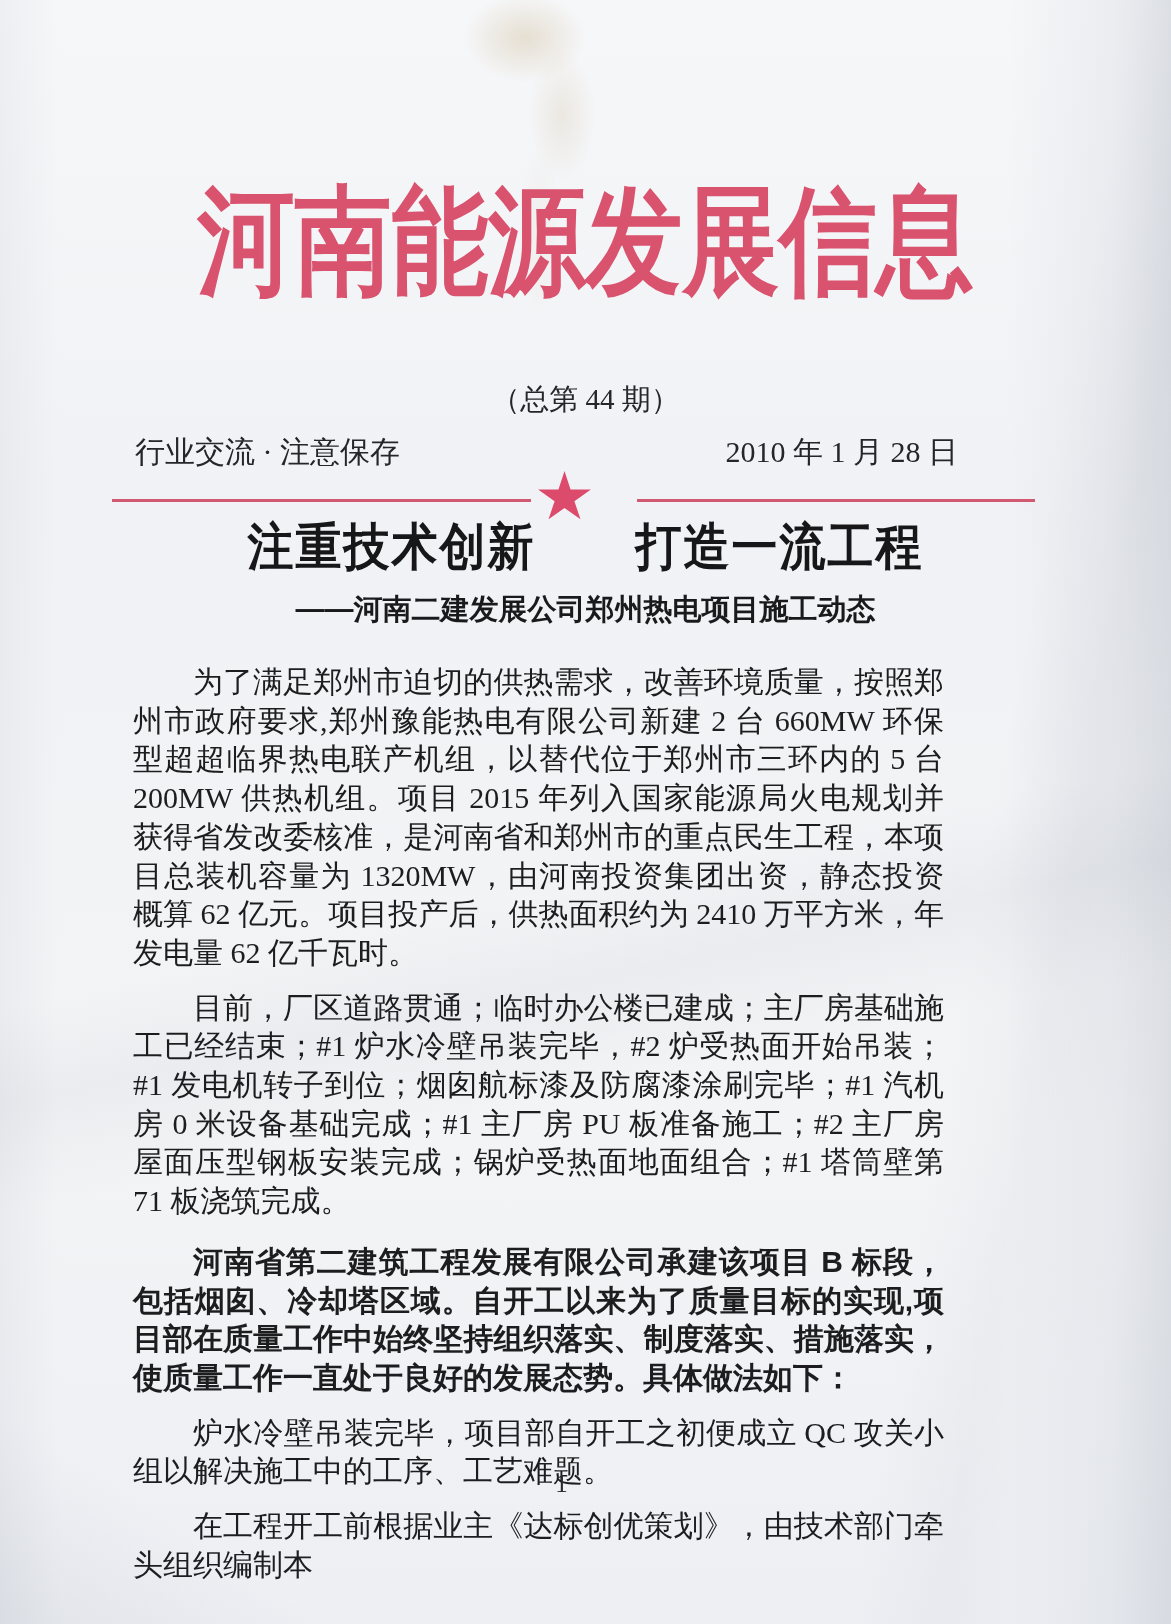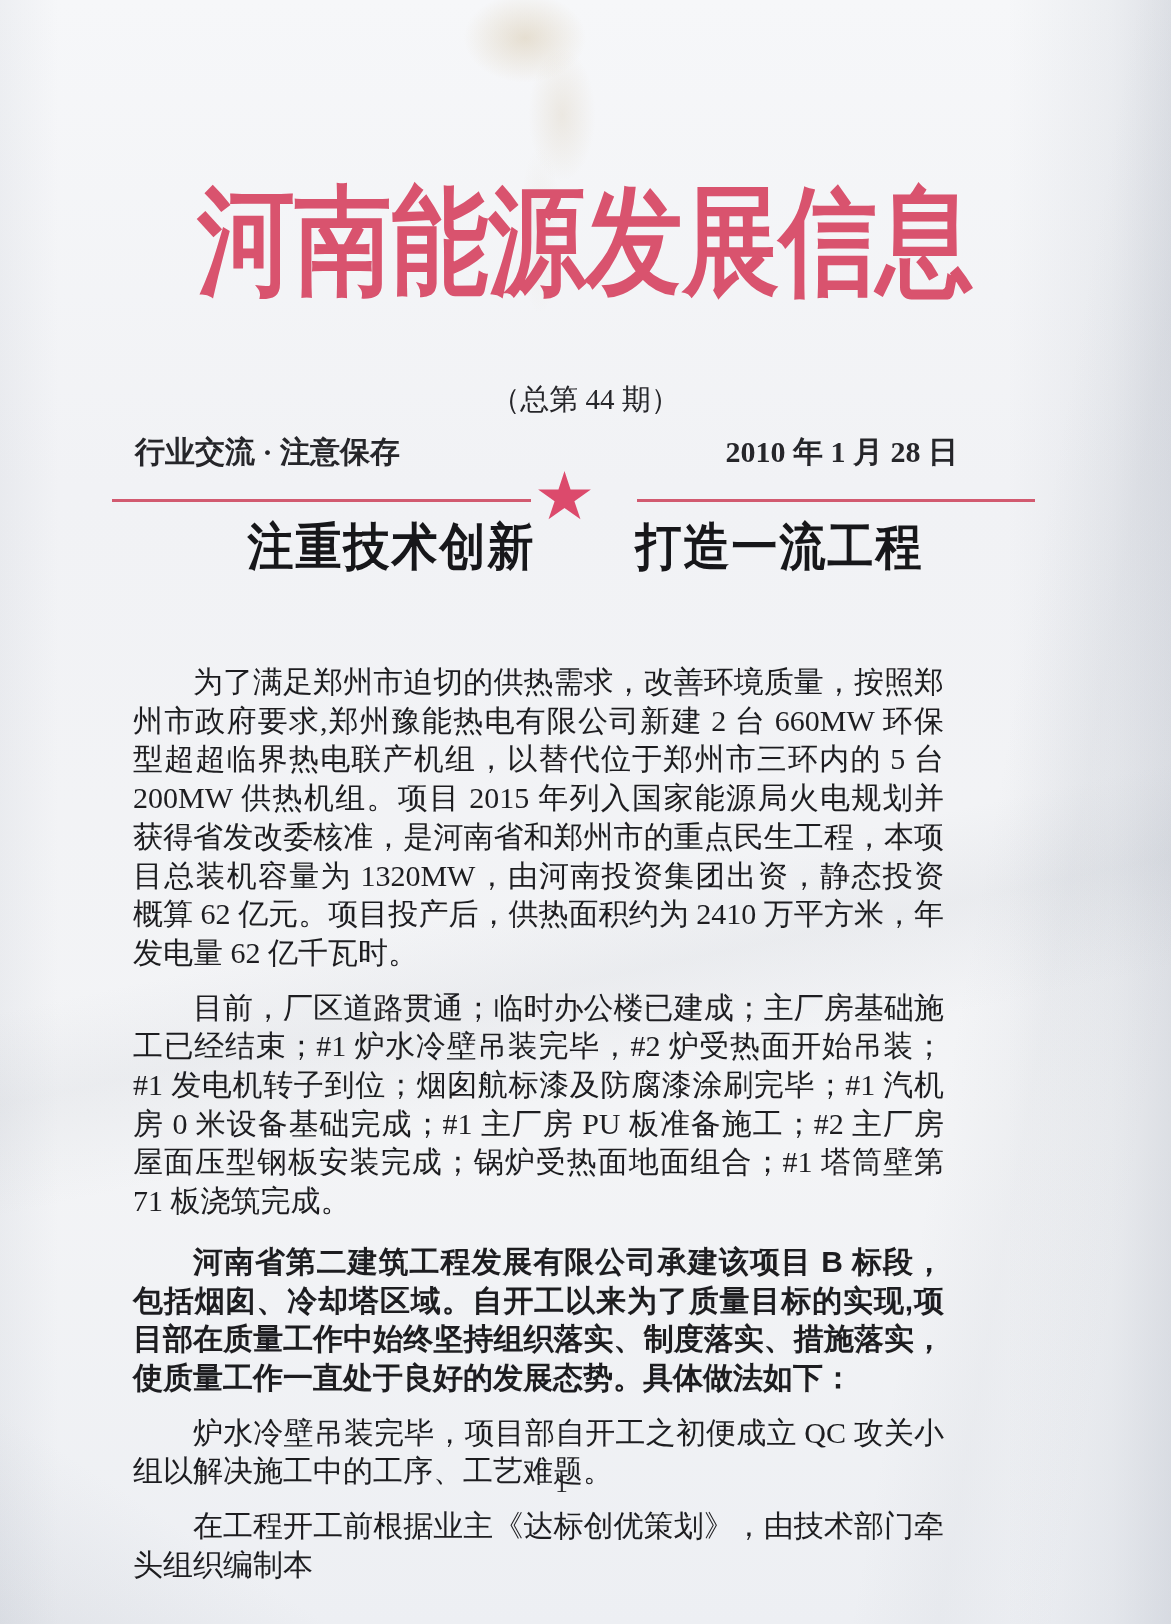--- a/index.html
+++ b/index.html
@@ -58,21 +58,20 @@
 
   .info-row {
     position: absolute;
     top: 432px;
     left: 135px;
     right: 213px;
     display: flex;
     justify-content: space-between;
     font-size: 30px;
     color: #26262a;
-    font-weight: bold;
   }
 
   .rule-seg {
     position: absolute;
     top: 499px;
     height: 3px;
     background: #d25a70;
   }
   .rule-left  { left: 112px; width: 419px; }
   .rule-right { left: 637px; width: 398px; }
@@ -168,20 +167,21 @@
   </div>
 
   <div class="rule-seg rule-left"></div>
   <div class="star"></div>
   <div class="rule-seg rule-right"></div>
 
   <div class="headline">
     <span class="part1">注重技术创新</span><span class="part2">打造一流工程</span>
   </div>
 
+  <div class="subtitle">——河南二建发展公司郑州热电项目施工动态</div>
 
   <div class="body-text">
     <p class="song">为了满足郑州市迫切的供热需求，改善环境质量，按照郑州市政府要求,郑州豫能热电有限公司新建 2 台 660MW 环保型超超临界热电联产机组，以替代位于郑州市三环内的 5 台 200MW 供热机组。项目 2015 年列入国家能源局火电规划并获得省发改委核准，是河南省和郑州市的重点民生工程，本项目总装机容量为 1320MW，由河南投资集团出资，静态投资概算 62 亿元。项目投产后，供热面积约为 2410 万平方米，年发电量 62 亿千瓦时。</p>
     <p class="song">目前，厂区道路贯通；临时办公楼已建成；主厂房基础施工已经结束；#1 炉水冷壁吊装完毕，#2 炉受热面开始吊装；#1 发电机转子到位；烟囱航标漆及防腐漆涂刷完毕；#1 汽机房 0 米设备基础完成；#1 主厂房 PU 板准备施工；#2 主厂房屋面压型钢板安装完成；锅炉受热面地面组合；#1 塔筒壁第 71 板浇筑完成。</p>
     <p class="hei">河南省第二建筑工程发展有限公司承建该项目 B 标段，包括烟囱、冷却塔区域。自开工以来为了质量目标的实现,项目部在质量工作中始终坚持组织落实、制度落实、措施落实，使质量工作一直处于良好的发展态势。具体做法如下：</p>
     <p class="song">炉水冷壁吊装完毕，项目部自开工之初便成立 QC 攻关小组以解决施工中的工序、工艺难题。</p>
     <p class="song">在工程开工前根据业主《达标创优策划》，由技术部门牵头组织编制本</p>
   </div>
 
   <div class="page-number">1</div>

